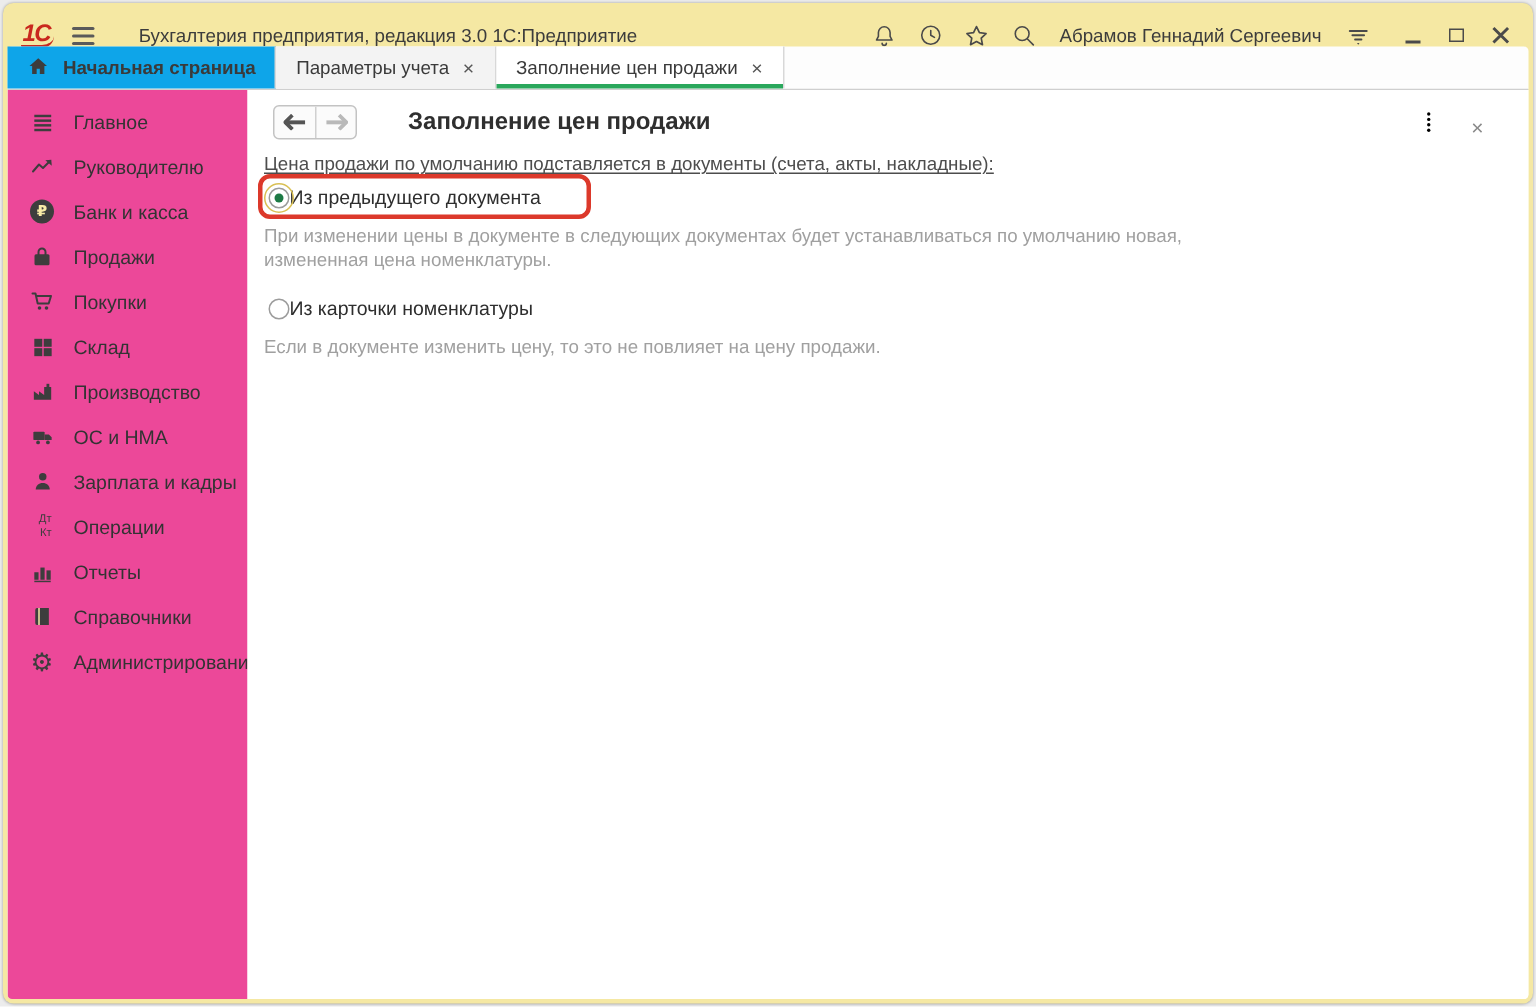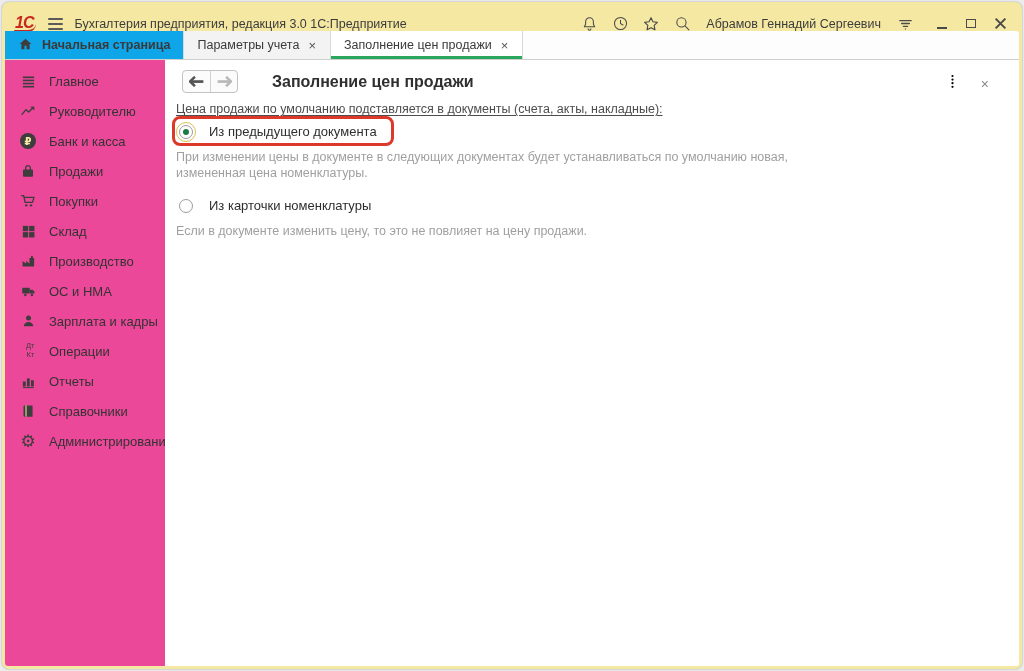--- a/index.html
+++ b/index.html
@@ -29,21 +29,21 @@
   .logo {
     color: #c9281e; font-weight: bold; font-style: italic;
     font-size: 16px; letter-spacing: -1px;
     border-bottom: 2px solid #c9281e; border-radius: 0 0 8px 2px;
     padding: 0 3px 0 1px; line-height: 15px;
   }
   .icon-btn { display: inline-flex; align-items: center; justify-content: center;
     width: 22px; height: 22px; cursor: default; }
   .hamburger { display: inline-block; width: 15px; }
   .hamburger i { display: block; height: 2px; background: #5a5a5a; margin: 3px 0; border-radius: 1px; }
-  .tb-title { margin-left: 0; color: #3c3c3c; white-space: nowrap; flex: 1 1 auto; overflow: hidden; }
+  .tb-title { margin-left: 18px; color: #3c3c3c; white-space: nowrap; flex: 1 1 auto; overflow: hidden; }
   .tb-right { display: flex; align-items: center; gap: 9px; }
   .tb-user { color: #3c3c3c; white-space: nowrap; padding: 0 4px; }
   .svgicon { stroke: #4a4a4a; fill: none; stroke-width: 1.5; stroke-linecap: round; stroke-linejoin: round; }
   .winctl { display: flex; align-items: center; gap: 7px; margin-left: 6px; }
   .ctl { width: 22px; height: 22px; display: flex; align-items: center; justify-content: center; }
   .ctl-min i { display: block; width: 10px; height: 2px; background: #4a4a4a; margin-top: 8px; }
   .ctl-max i { display: block; width: 10px; height: 9px; border: 1.5px solid #4a4a4a; }
   .ctl-close svg { stroke: #4a4a4a; stroke-width: 1.8; }
   
   .tabbar {
@@ -97,21 +97,21 @@
   .navbtn svg { stroke: #555; stroke-width: 2; fill: #555; }
   .navbtn.disabled svg { stroke: #b9b9b9; fill: #b9b9b9; }
   .page-title { font-size: 16px; font-weight: bold; color: #2f2f2f; margin-left: 34px; }
   .head-icons { position: absolute; top: 14px; right: 30px; display: flex; gap: 26px; align-items: center; }
   .close-ic { color: #8a8a8a; font-size: 14px; line-height: 1; }
   .intro {
     margin: 9px 0 0 0; font-size: 12.5px; color: #4d4d4d;
     text-decoration: underline; text-underline-offset: 2px;
   }
   .option-block { position: relative; }
-  .option-row { display: flex; align-items: center; gap: 16px; padding: 8px 0 7px 3px; position: relative; }
+  .option-row { display: flex; align-items: center; gap: 0; padding: 8px 0 7px 3px; position: relative; }
   .radio {
     width: 14px; height: 14px; border: 1px solid #9c9c9c; border-radius: 50%;
     background: #fff; position: relative; flex: 0 0 14px;
   }
   .radio-focus { outline: 1px solid #d9c054; outline-offset: 2px; }
   .radio.checked::after {
     content: ""; position: absolute; left: 3px; top: 3px; width: 6px; height: 6px;
     border-radius: 50%; background: #1d7a45;
   }
   .option-label { font-size: 13px; color: #2e2e2e; }

